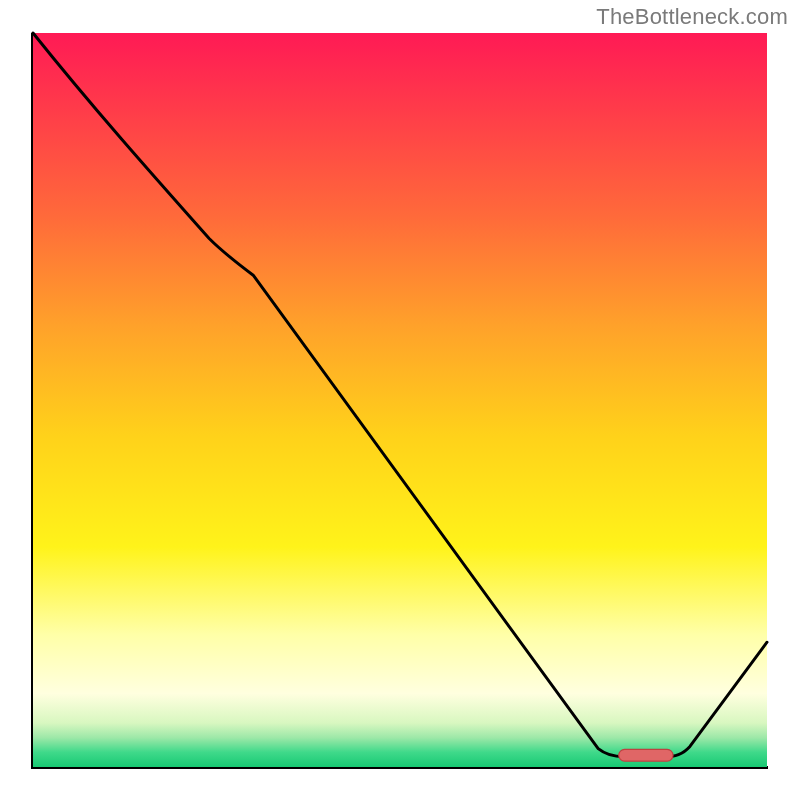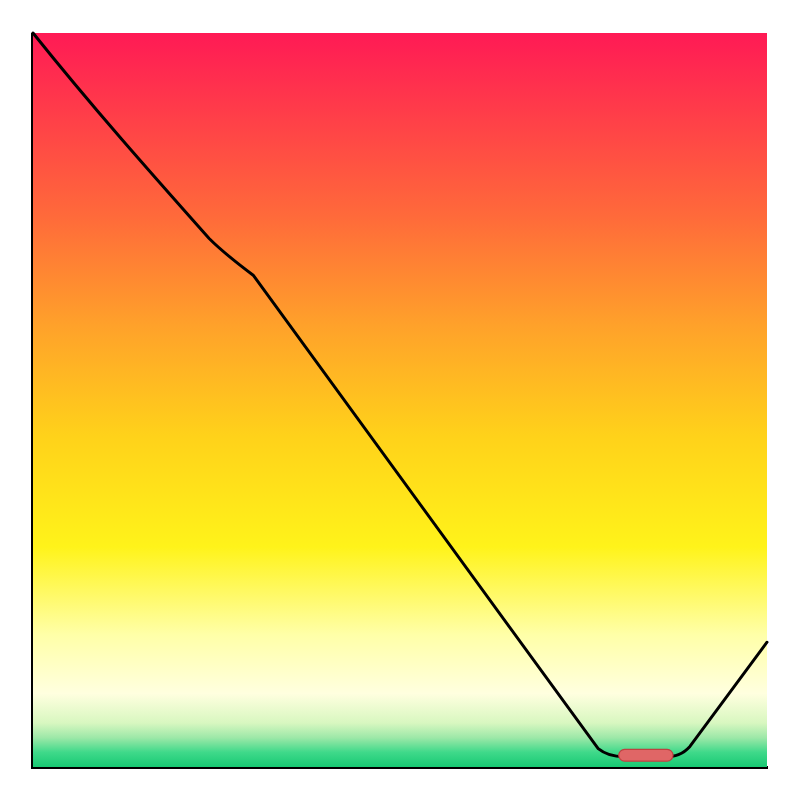--- a/index.html
+++ b/index.html
@@ -60,20 +60,21 @@
     left: 31px;
     top: 766px;
     width: 737px;
     height: 3px;
   }
 </style>
 </head>
 <body>
 <div class="wrap">
 
+  <div class="watermark">TheBottleneck.com</div>
 
   <div class="axis-line axis-left"></div>
   <div class="axis-line axis-bottom"></div>
 
   <div class="plot">
 
     <svg class="gradient" viewBox="0 0 100 100" preserveAspectRatio="none">
       <defs>
         <linearGradient id="bg" x1="0" y1="0" x2="0" y2="1">
           <stop offset="0%" stop-color="#ff1a55"></stop>

